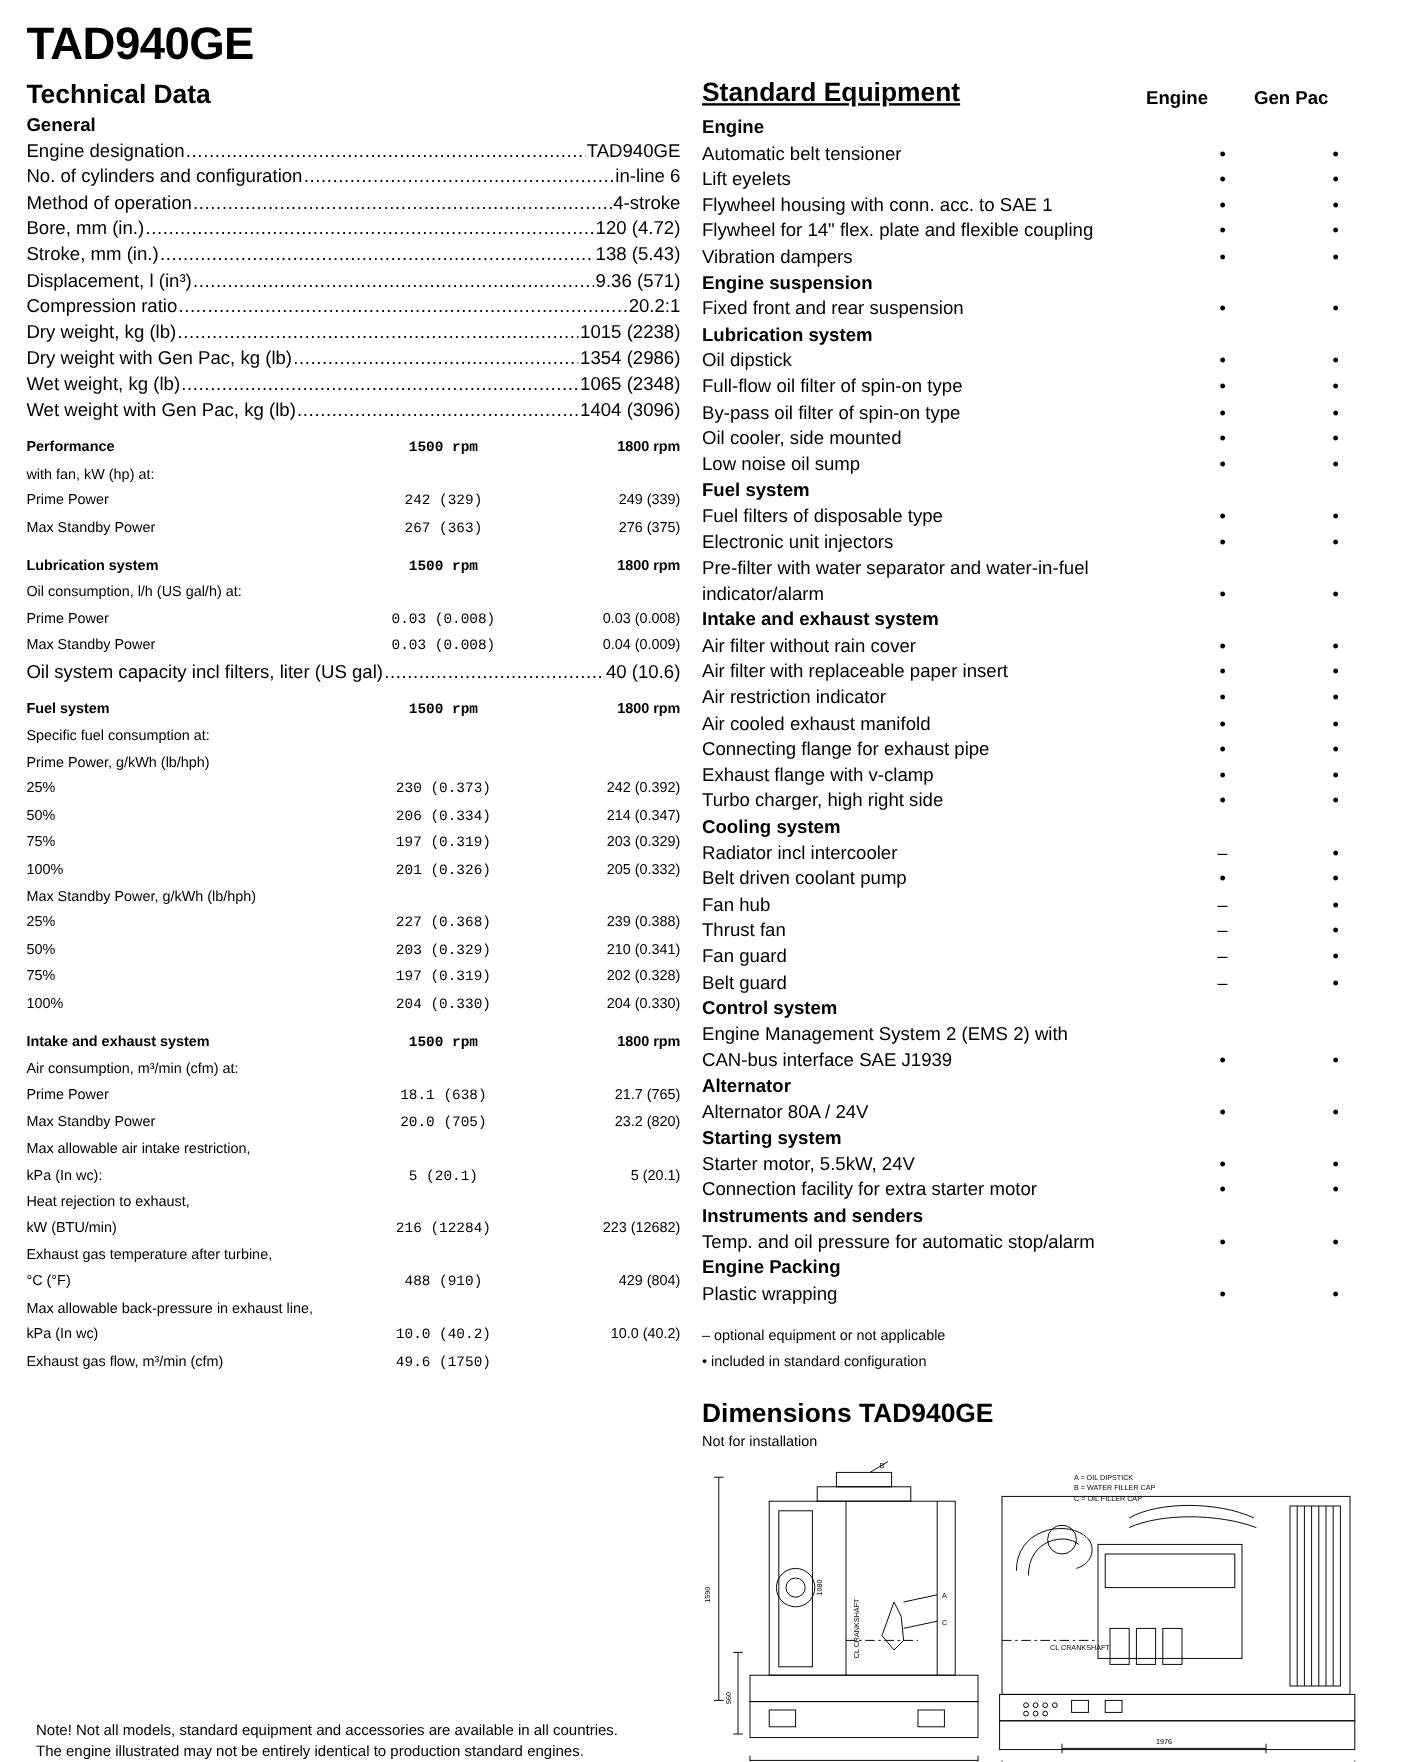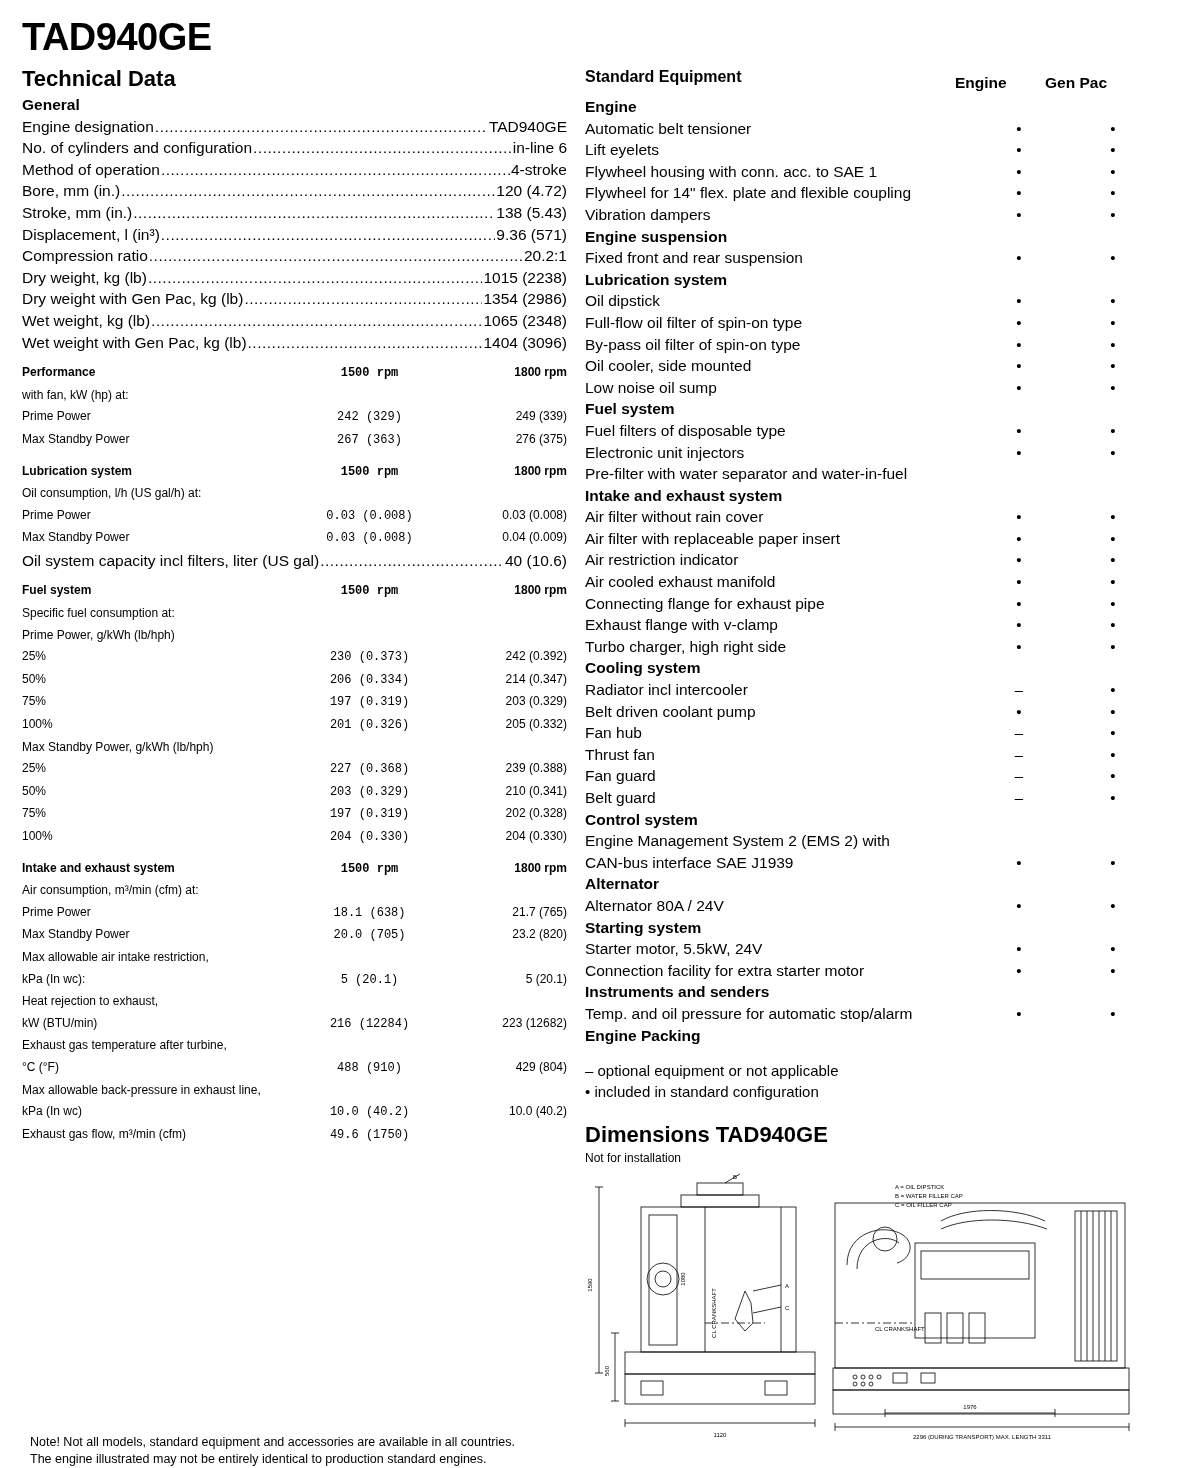--- a/index.html
+++ b/index.html
@@ -88,22 +88,23 @@
   td.c3 { width: 130px; text-align: right; }
   .hdr td { font-weight: bold; }
   .gap { height: 9px; }
 
   
   .eq-head {
     position: relative;
     height: 30px;
   }
   .eq-title {
-    font-size: 16px;
+    font-size: 22px;
     font-weight: bold;
+    text-decoration: underline;
   }
   .eq-col-engine, .eq-col-genpac {
     position: absolute;
     top: 6px;
     font-size: 15.5px;
     font-weight: bold;
   }
   .eq-col-engine { left: 370px; }
   .eq-col-genpac { left: 460px; }
 
@@ -115,21 +116,21 @@
   }
   table.eq td { padding: 0; vertical-align: baseline; }
   table.eq td.name { width: 370px; }
   table.eq td.mk {
     width: 90px;
     text-align: center;
     font-size: 15px;
   }
   table.eq tr.grp td.name { font-weight: bold; }
 
-  .legend { margin-top: 14px; font-size: 15px; line-height: 21px;}
+  .legend { margin-top: 14px; font-size: 12px; line-height: 21px;}
 
   h2.dims {
     font-size: 22px;
     font-weight: bold;
     margin: 22px 0 2px 0;
   }
   .notforinst { font-size: 12px; margin-bottom: 4px;}
 
   
   .drawing {
@@ -510,20 +511,25 @@
       <tr>
         <td class="name">Electronic unit injectors</td>
         <td class="mk">•</td>
         <td class="mk">•</td>
       </tr>
       <tr>
         <td class="name">Pre-filter with water separator and water-in-fuel</td>
         <td class="mk"></td>
         <td class="mk"></td>
       </tr>
+      <tr>
+        <td class="name">indicator/alarm</td>
+        <td class="mk">•</td>
+        <td class="mk">•</td>
+      </tr>
 
       <tr class="grp">
         <td class="name">Intake and exhaust system</td>
             <td class="mk"></td>
             <td class="mk"></td>
       </tr>
       <tr>
         <td class="name">Air filter without rain cover</td>
         <td class="mk">•</td>
         <td class="mk">•</td>
@@ -646,20 +652,25 @@
       <tr>
         <td class="name">Temp. and oil pressure for automatic stop/alarm</td>
         <td class="mk">•</td>
         <td class="mk">•</td>
       </tr>
 
       <tr class="grp">
         <td class="name">Engine Packing</td>
             <td class="mk"></td>
             <td class="mk"></td>
+      </tr>
+      <tr>
+        <td class="name">Plastic wrapping</td>
+        <td class="mk">•</td>
+        <td class="mk">•</td>
       </tr>
     </tbody>
       </table>
 
     <div class="legend">
       <div>– optional equipment or not applicable</div>
       <div>• included in standard configuration</div>
     </div>
 
     <h2 class="dims">Dimensions TAD940GE</h2>

